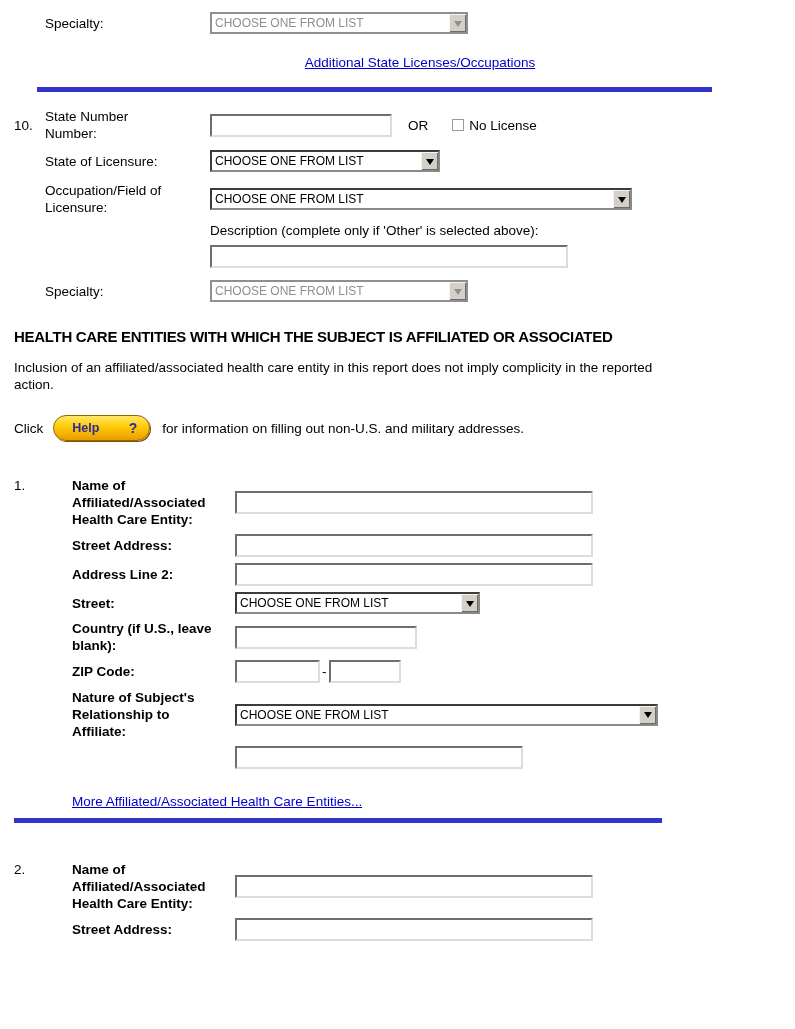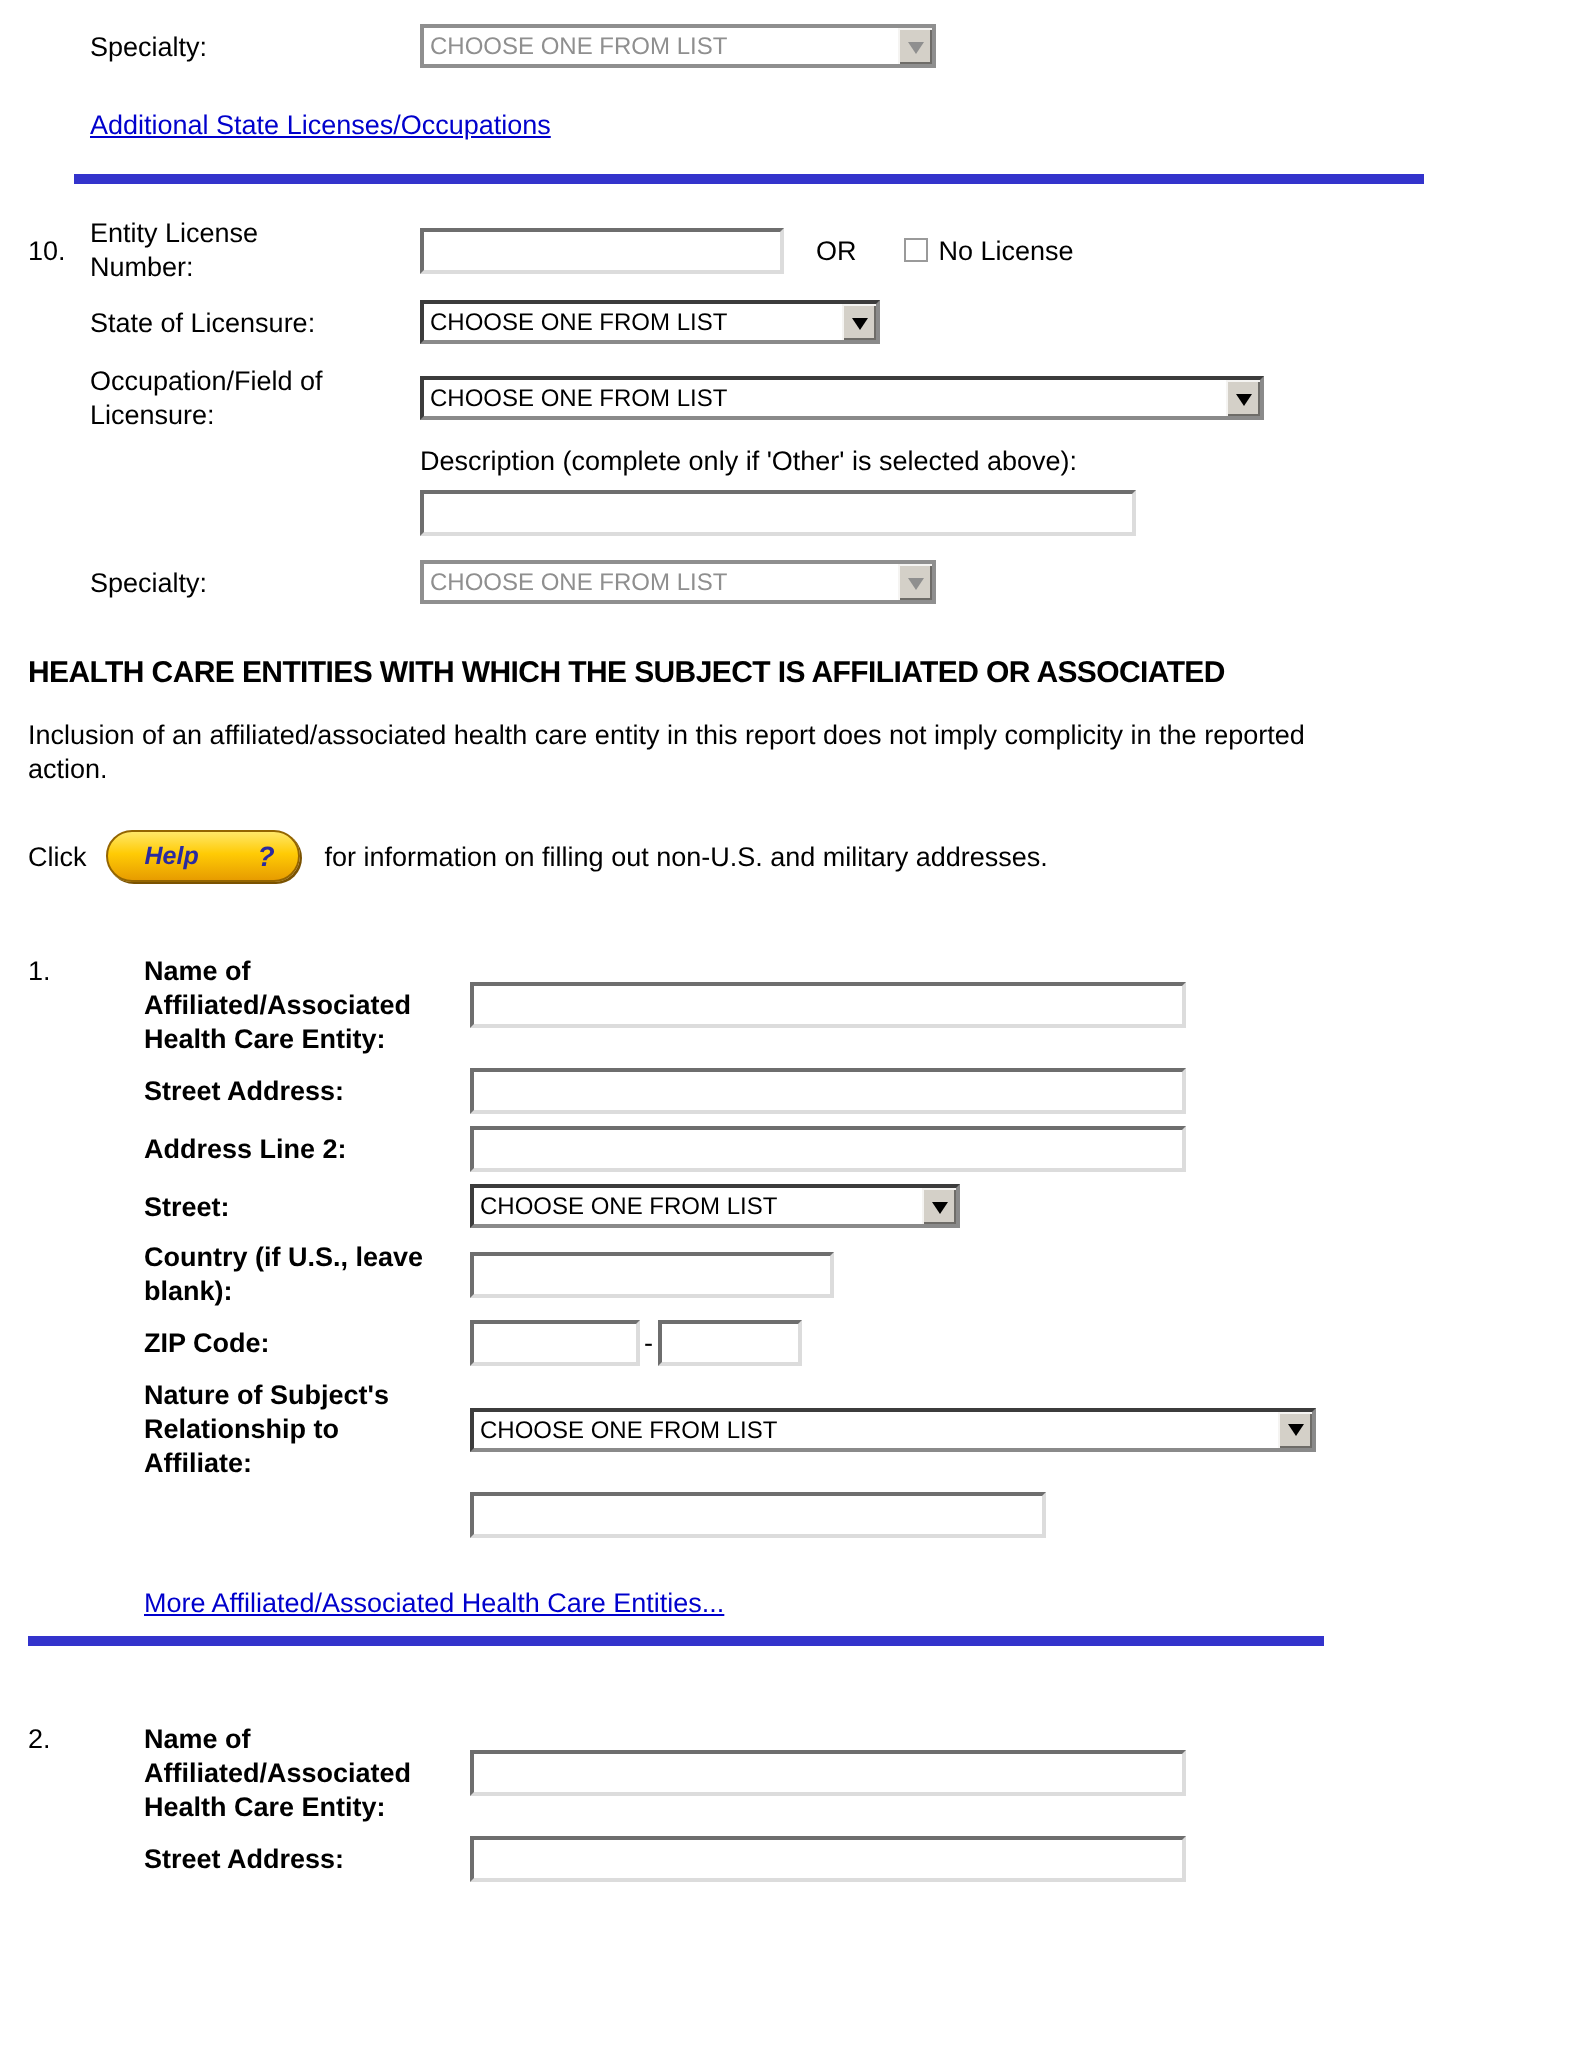--- a/index.html
+++ b/index.html
@@ -52,21 +52,21 @@
   .divider{ height:5px; background:#3333cc; }
 
   .heading{ font-weight:bold; font-size:15px; letter-spacing:-0.3px; margin:26px 0 0 14px; }
   .intro{ margin:14px 0 0 14px; }
   .clickrow{ display:flex; align-items:center; margin:22px 0 0 14px; }
   .help-btn{
     display:inline-flex; align-items:center; justify-content:space-between;
     width:97px; height:26px; margin:0 12px 0 10px; padding:0 12px 0 18px;
     border-radius:13px; border:1px solid #946500;
     background:linear-gradient(180deg,#ffe768 0%,#ffcb05 45%,#e79c00 100%);
-    box-shadow:1px 1px 0 #7a5200; cursor:pointer;font-style:italic;
+    box-shadow:1px 1px 0 #7a5200; cursor:pointer;
   }
   .help-btn .t{ color:#2a2aa0; font-weight:bold; font-size:12.5px; }
   .help-btn .q{ color:#2a2aa0; font-weight:bold; font-size:14px; }
 
   .mb6{ margin-bottom:6px; } .mb8{ margin-bottom:8px; } .mb10{ margin-bottom:10px; } .mb12{ margin-bottom:12px; }
   .sub10{ margin-left:196px; }  
   .subE{ margin-left:221px; }   
   .blk10{ margin:16px 0 0 14px; }
   .blkE{ margin:36px 0 0 14px; }
   .or{ margin:0 24px 0 16px; }
@@ -80,31 +80,31 @@
   <div class="row" style="margin-left:45px;">
     <span class="lbl">Specialty:</span>
     <span class="sel disabled" style="width:258px;">
       <span class="val">CHOOSE ONE FROM LIST</span>
       <span class="btn">
           <span class="tri"></span>
         </span>
     </span>
   </div>
 
-  <div style="margin:20px 0 0 45px;">
+  <div style="margin:20px 0 0 45px;text-align:center;">
     <a class="lnk">Additional State Licenses/Occupations</a>
   </div>
 
   <div class="divider" style="margin:16px 0 0 37px; width:675px;"></div>
 
   <div class="blk10">
 
     <div class="row mb8">
       <span class="num">10.</span>
-      <span class="lbl pre">Entity License
+      <span class="lbl pre">State Number
 Number:</span>
       <span class="fld">
         <input class="tin" style="width: 182px;">
         <span class="or">OR</span>
         <span class="cb"></span>
         <span style="margin-left:5px;">No License</span>
       </span>
     </div>
 
     <div class="row mb10">

